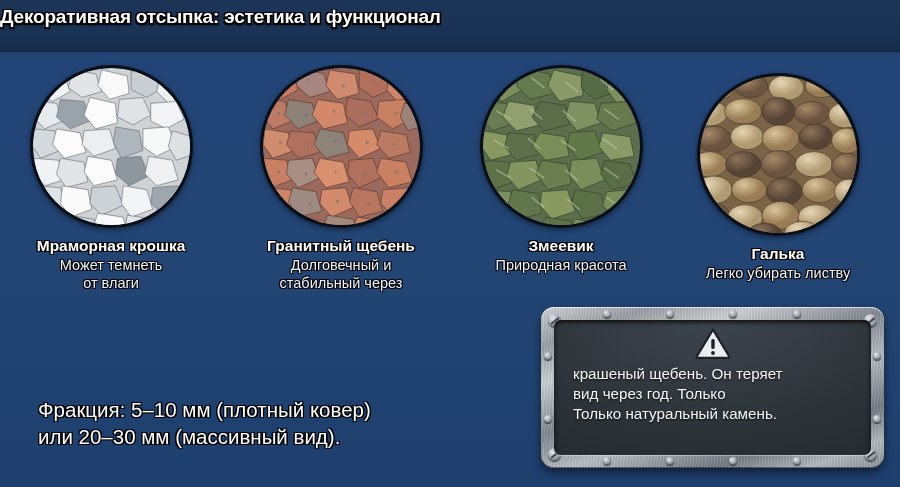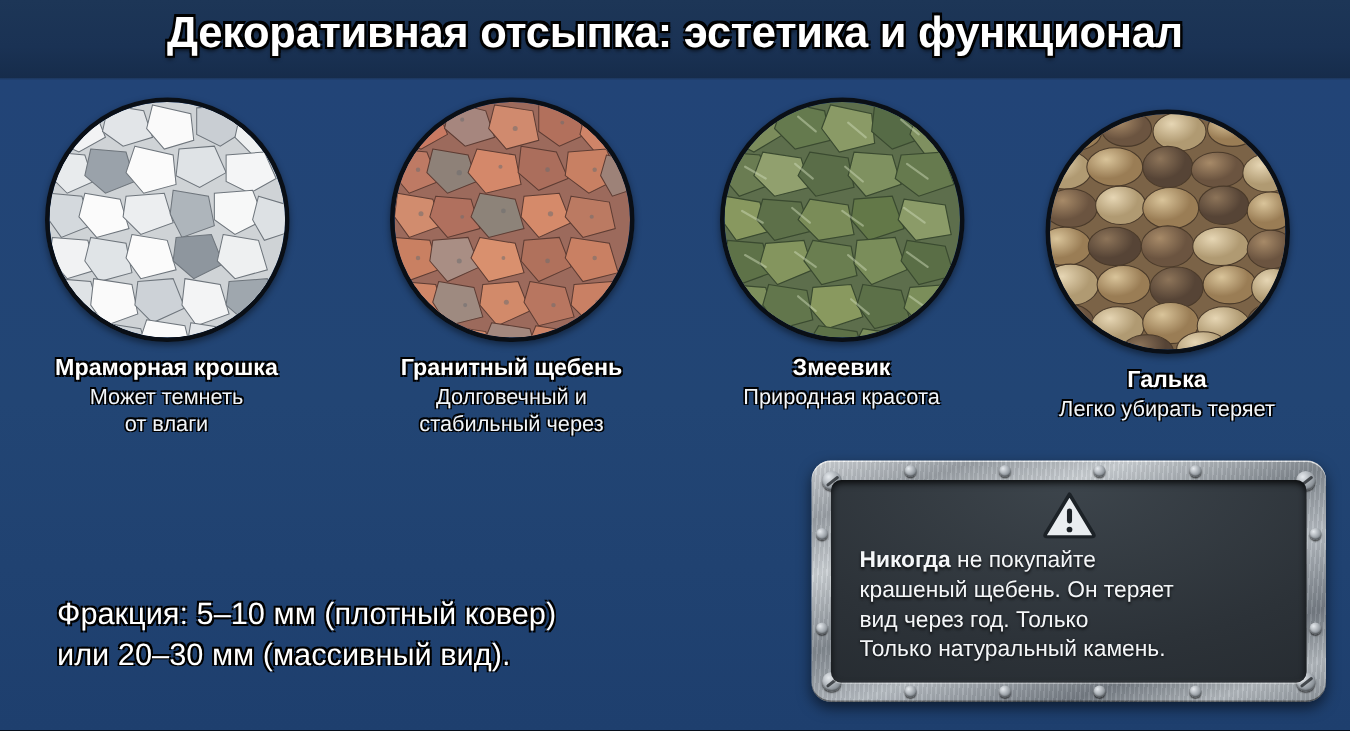--- a/index.html
+++ b/index.html
@@ -21,22 +21,22 @@
   .header-band {
     position: absolute;
     left: 0; top: 0;
     width: 900px; height: 52px;
     background: linear-gradient(180deg, #1d3657 0%, #1a3254 60%, #162c4b 100%);
   }
   .header-title {
     position: absolute;
     left: 0; top: 6px;
     width: 900px;
-    text-align: center;
-    font-size: 29px;
+    text-align: left;
+    font-size: 19px;
     font-weight: bold;
     color: #ffffff;
     letter-spacing: -0.2px;
     text-shadow:
       -1.5px -1.5px 0 #000, 1.5px -1.5px 0 #000,
       -1.5px 1.5px 0 #000, 1.5px 1.5px 0 #000,
       0 2px 3px rgba(0,0,0,.8);
     white-space: nowrap;
   }
 
@@ -460,21 +460,21 @@
               <ellipse cx="66" cy="162" rx="18" ry="12" fill="url(#pg4)"></ellipse>
               <ellipse cx="104" cy="160" rx="18" ry="12" fill="url(#pg3)"></ellipse>
               <ellipse cx="140" cy="162" rx="17" ry="12" fill="url(#pg2)"></ellipse>
             </g>
           </g>
         </svg>
       </div>
     </div>
     <div class="card-title">Галька</div>
     <div class="card-sub">
-      <div>Легко убирать теряет</div>
+      <div>Легко убирать листву</div>
     </div>
   </div>
 
   <div class="fraction">
     <div>Фракция: 5–10 мм (плотный ковер)</div>
     <div>или 20–30 мм (массивный вид).</div>
   </div>
 
   <div class="plaque">
     <div class="plaque-brush"></div>
@@ -507,21 +507,20 @@
 
     <div class="plaque-screen">
       <div class="warn-icon">
         <svg width="36" height="32" viewBox="0 0 36 32" aria-hidden="true">
           <path d="M18 2.5 L34 29 Q35 31 32.5 31 L3.5 31 Q1 31 2 29 Z" fill="#e9edf0" stroke="#1c2227" stroke-width="2.4" stroke-linejoin="round"></path>
           <rect x="16.3" y="12" width="3.4" height="10" rx="1.6" fill="#1c2227"></rect>
           <circle cx="18" cy="26" r="1.9" fill="#1c2227"></circle>
         </svg>
       </div>
       <div class="plaque-text">
-        <div><b>Никогда</b><span> не покупайте</span></div>
         <div>крашеный щебень. Он теряет</div>
         <div>вид через год. Только</div>
         <div>Только натуральный камень.</div>
       </div>
     </div>
   </div>
 
 </div>
 
 </body></html>

